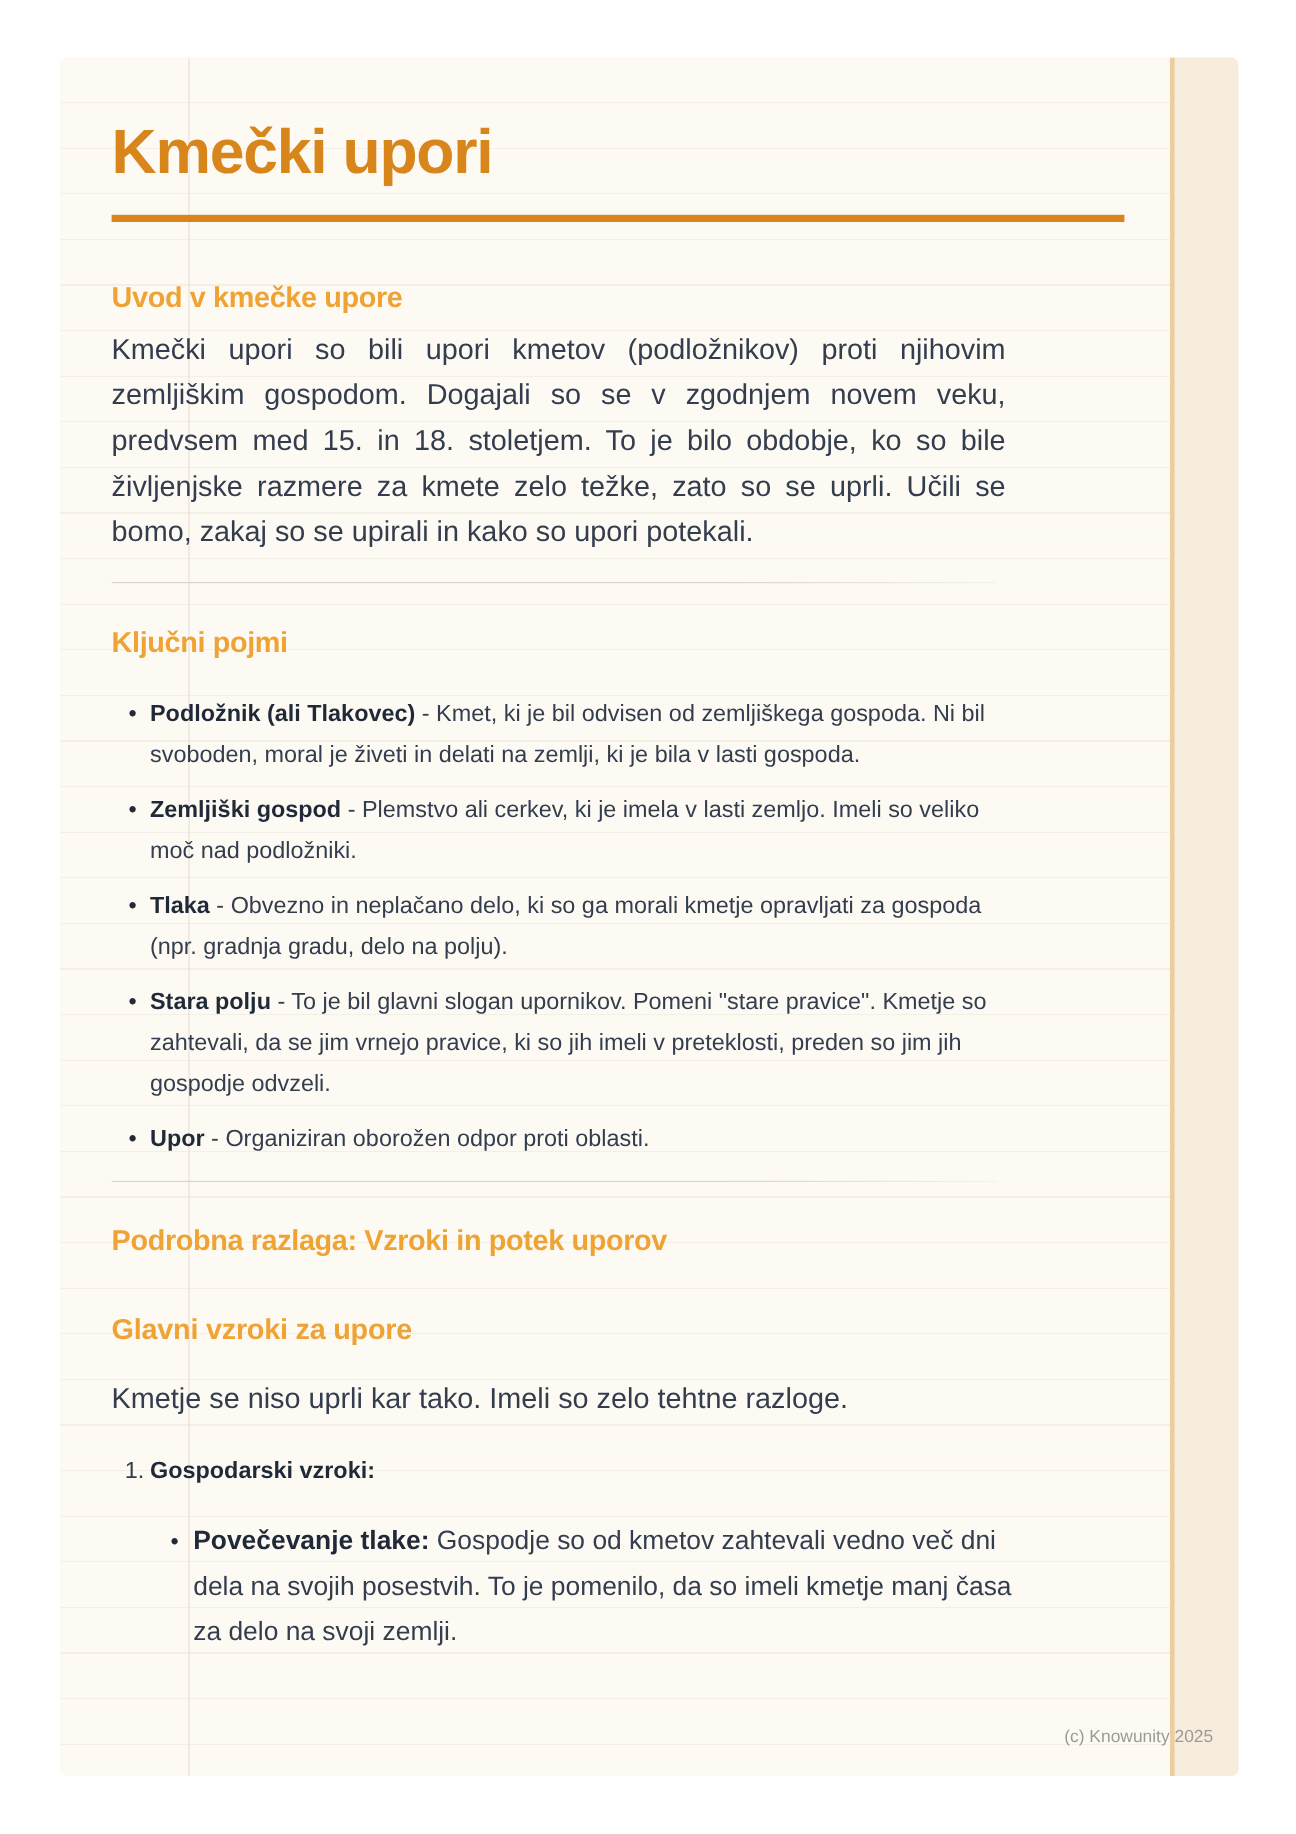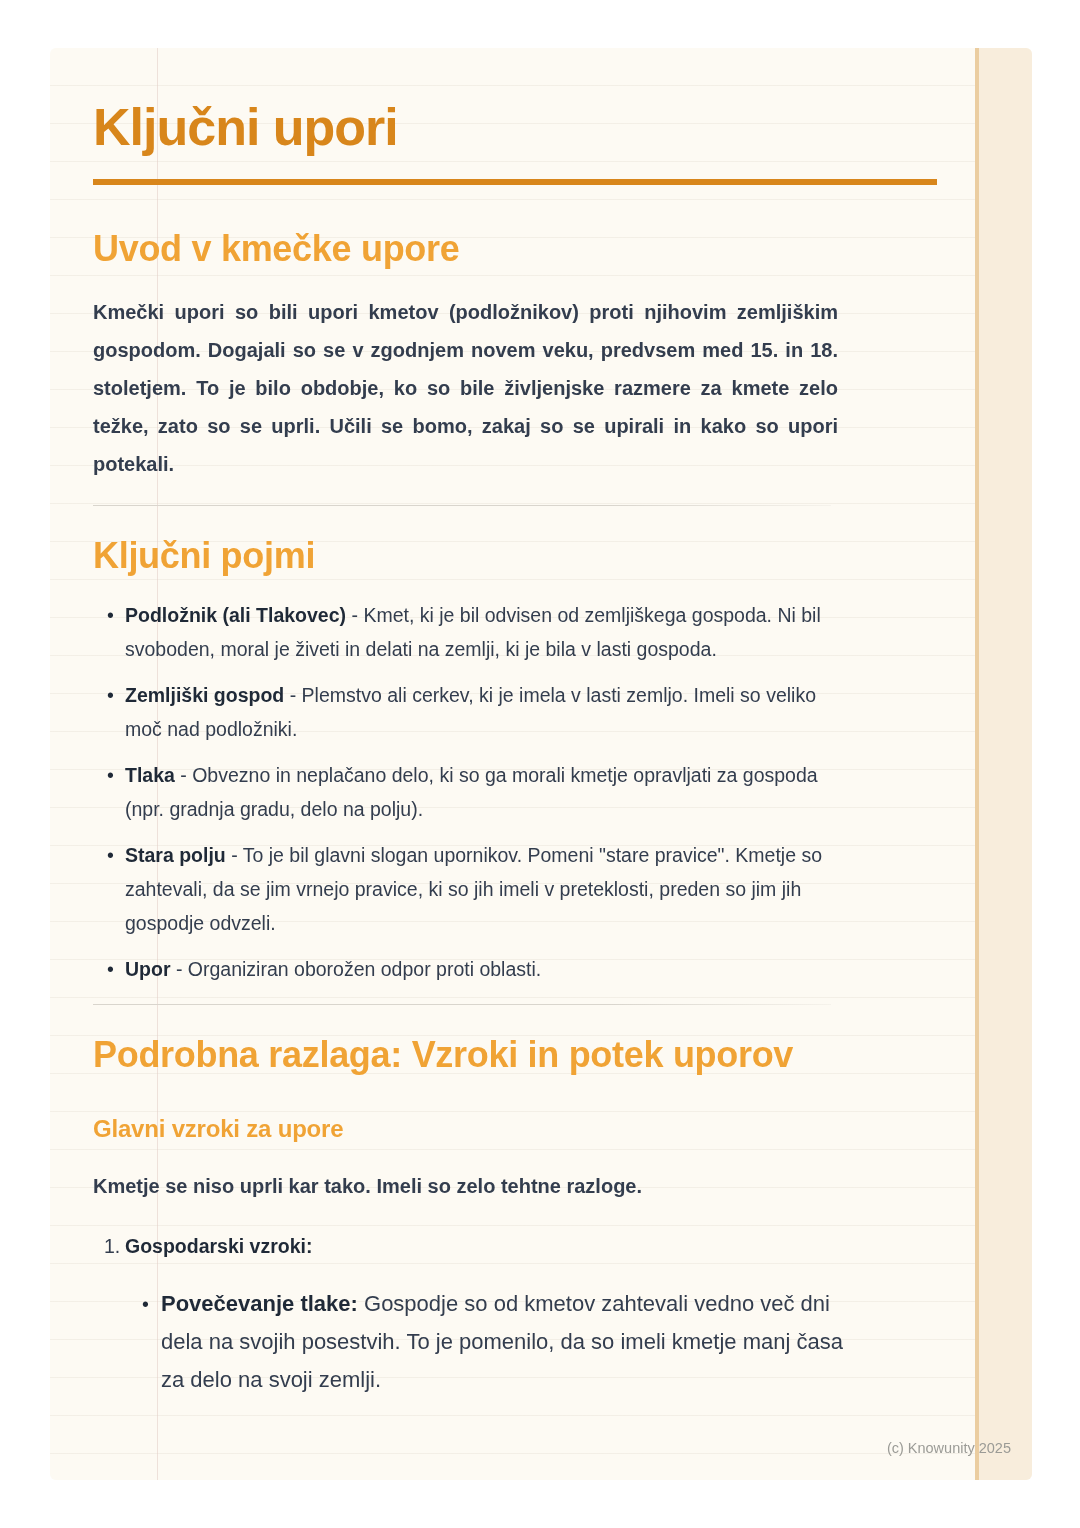--- a/index.html
+++ b/index.html
@@ -56,45 +56,44 @@
   }
   .title-rule {
     border: none;
     margin: 26px 0 0 0;
     width: 844px; height: 6px;
     background: var(--title-accent, #d8861b);
   }
 
   .h2 {
     margin: 0;
-    font-size: 36px;
+    font-size: 24px;
     line-height: 32px;
     font-weight: 800;
     letter-spacing: -0.3px;
     color: var(--heading-accent, #f0a335);
   }
   .h2.intro-gap   { margin-top: 48px; }
   .h2.after-div   { margin-top: 34px; }
   .h3 {
     margin: 44px 0 0 0;
     font-size: 24px;
     line-height: 28px;
     font-weight: 700;
     letter-spacing: -0.2px;
     color: var(--heading-accent, #f0a335);
   }
 
   .body-par {
-    margin: 28px 0 0 0;
+    margin: 8px 0 0 0;
     width: 745px;
-    font-size: 20px;
+    font-size: 24px;
     line-height: 38px;
     color: var(--body-text, #333d4e);
     text-align: justify;
-    font-weight: bold;
   }
   .body-par.single { text-align: left; margin-top: 24px; }
 
   .divider {
     border: none;
     margin: 22px 0 0 0;
     width: 738px; height: 1px;
     background: linear-gradient(to right, #d9d5cd 70%, rgba(217,213,205,0.2));
   }
   .divider.second { margin-top: 18px; }
@@ -151,21 +150,21 @@
 </style>
 </head>
 <body>
 
 <div class="paper">
   <div class="margin-line"></div>
   <div class="side-stripe"></div>
 
   <div class="content">
 
-    <h1 class="doc-title">Ključni upori</h1>
+    <h1 class="doc-title">Kmečki upori</h1>
     <hr class="title-rule">
 
     <h2 class="h2 intro-gap">Uvod v kmečke upore</h2>
     <p class="body-par">Kmečki upori so bili upori kmetov (podložnikov) proti njihovim zemljiškim gospodom. Dogajali so se v zgodnjem novem veku, predvsem med 15. in 18. stoletjem. To je bilo obdobje, ko so bile življenjske razmere za kmete zelo težke, zato so se uprli. Učili se bomo, zakaj so se upirali in kako so upori potekali.</p>
 
     <hr class="divider">
 
     <h2 class="h2 after-div">Ključni pojmi</h2>
 
     <ul class="terms">

